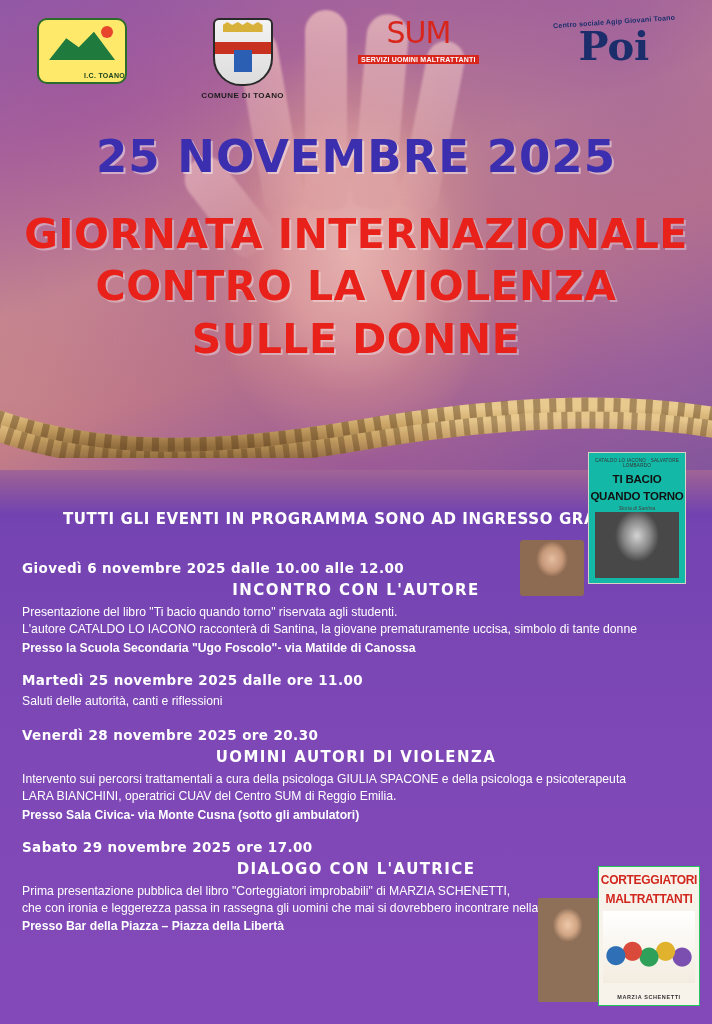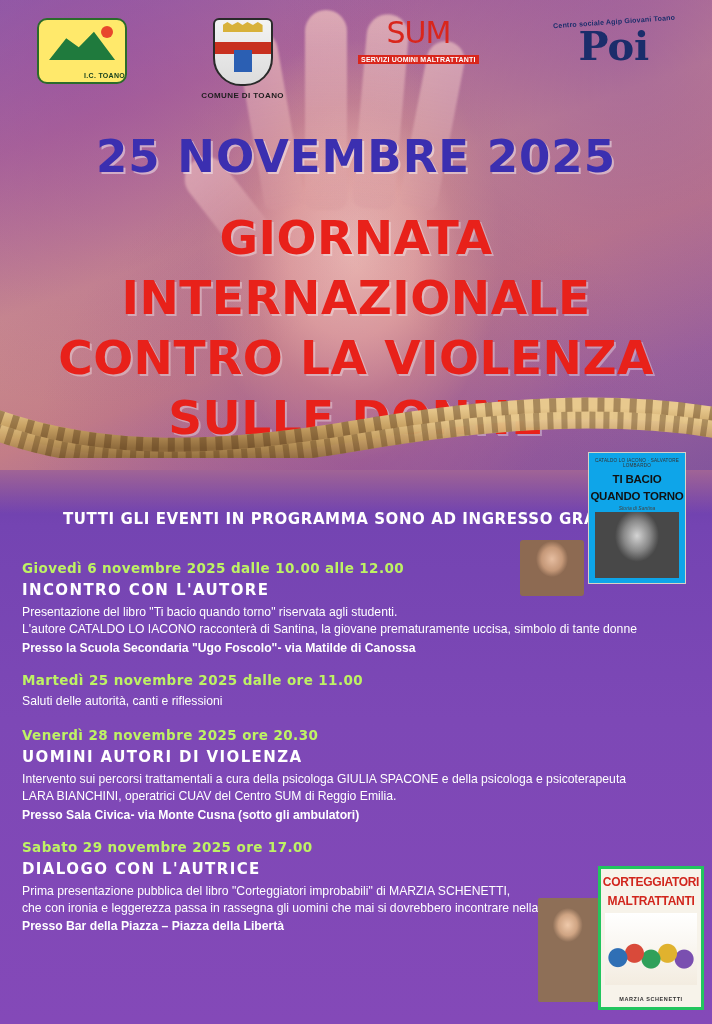--- a/index.html
+++ b/index.html
@@ -175,21 +175,21 @@
     text-shadow: 2px 2px 0 rgba(255,255,255,0.45);
     z-index: 6;
     font-family: "DejaVu Sans", sans-serif;
   }
   .title-main {
     position: absolute;
     top: 208px; left: 0; width: 712px;
     text-align: center;
     color: #e8211a;
     font-weight: 900;
-    font-size: 47px;
+    font-size: 41px;
     line-height: 1.28;
     letter-spacing: .5px;
     text-shadow: 2px 2px 0 rgba(255,255,255,0.35);
     z-index: 6;
     font-family: "DejaVu Sans", sans-serif;
   }
 
   
   .rope {
     position: absolute;
@@ -229,54 +229,55 @@
   
   .events {
     position: absolute;
     left: 22px;
     top: 560px;
     width: 668px;
     z-index: 8;
   }
   .event { margin-bottom: 17px; }
   .event .ev-date {
-    color: #bef264;
+    color: #ffffff;
     font-size: 13.5px;
     font-weight: 900;
     letter-spacing: .4px;
     margin-bottom: 5px;
     font-family: "DejaVu Sans", sans-serif;
   }
   .event .ev-title {
     color: #ffffff;
     font-size: 15px;
     font-weight: 900;
     letter-spacing: 1.4px;
     margin-bottom: 5px;
     font-family: "DejaVu Sans", sans-serif;
+    text-align: center;
   }
   .event .ev-line {
     color: #ffffff;
     font-size: 12.2px;
     line-height: 1.42;
     font-weight: 400;
   }
   .event .ev-place {
     color: #ffffff;
     font-size: 12.2px;
     font-weight: 800;
     margin-top: 2px;
   }
 
   
   .book1 {
     position: absolute;
     left: 588px; top: 452px;
     width: 96px; height: 130px;
-    background: #0ea5e9;
+    background: #14b8a6;
     border: 1px solid #d7d2c6;
     z-index: 9;
     overflow: hidden;
   }
   .book1 .b-authors {
     font-size: 4.6px;
     text-align: center;
     color: #333;
     margin-top: 5px;
     letter-spacing: .2px;
@@ -327,21 +328,21 @@
       linear-gradient(180deg, #b9a48c 0%, #6f6f86 55%, #3d3d52 100%);
     border-radius: 2px;
     z-index: 9;
   }
 
   .book2 {
     position: absolute;
     left: 598px; top: 866px;
     width: 100px; height: 138px;
     background: #f7f3ea;
-    border: 3px solid #22c55e;
+    border: 1px solid #22c55e;
     z-index: 9;
     overflow: hidden;
   }
   .book2 .b2-title {
     text-align: center;
     font-size: 12px;
     font-weight: 900;
     color: #d1261d;
     line-height: 1.02;
     margin-top: 7px;

